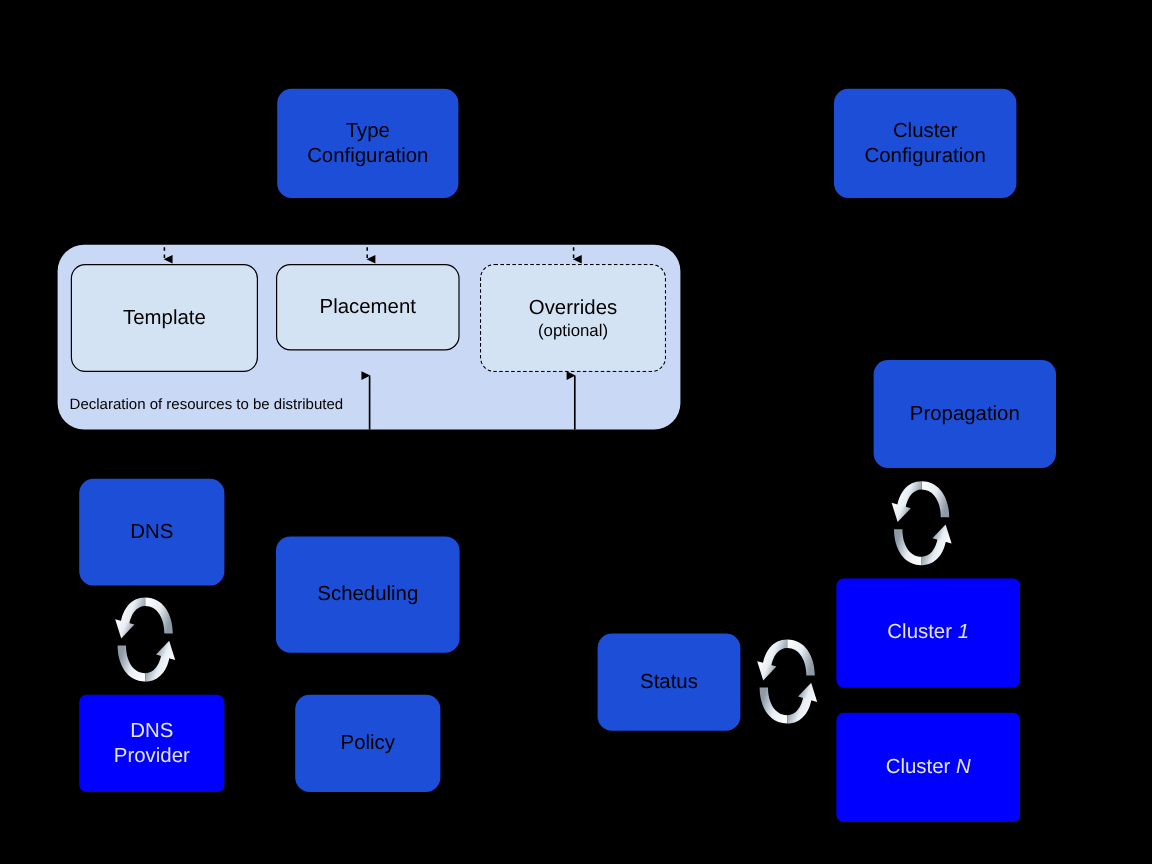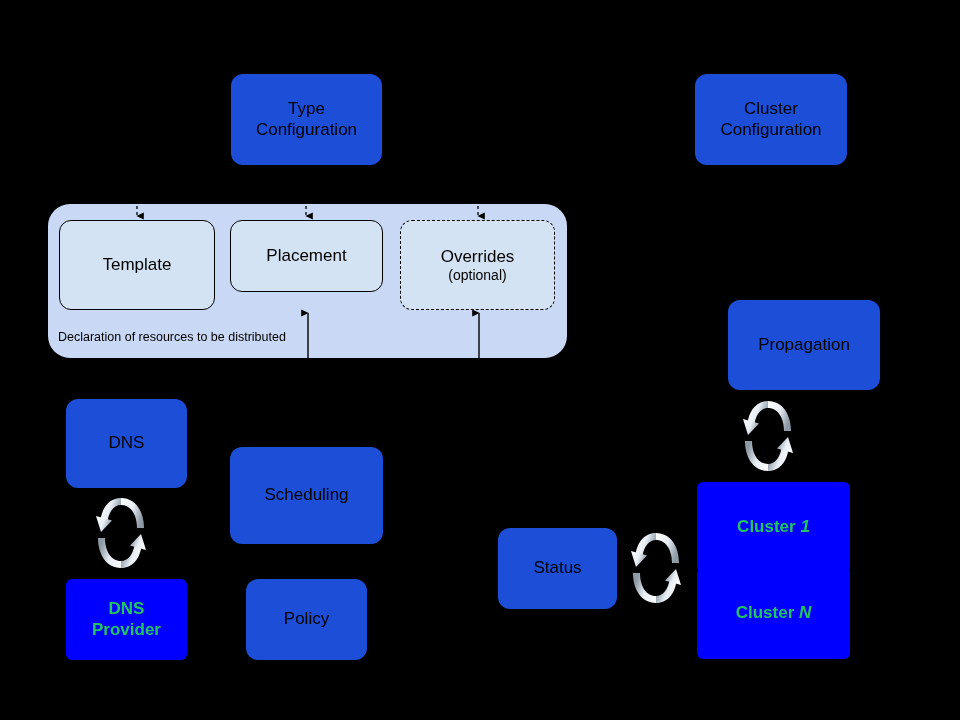--- a/index.html
+++ b/index.html
@@ -36,22 +36,22 @@
   .node.solid-border {
     border: 1.4px solid #000000;
     background: #d4e3f4;
   }
   .node.dashdot-border {
     border: 1.5px dashed #000000;
     background: #d4e3f4;
   }
   .node.cluster {
     background: #0000ff;
-    color: #22c55e;
-    font-weight: bold;
+    color: #e5e5e5;
+    font-weight: normal;
     border: none;
     border-radius: 6px;
   }
   .node .sub {
     display: block;
     font-size: 14px;
   }
   .node .ital { font-style: italic; }
 
   
@@ -174,21 +174,21 @@
   </div>
 
   <div class="node borderless" style="left:728px; top:300px; width:152px; height:90px;">
     <span>Propagation</span>
   </div>
 
   <div class="node cluster" style="left:697px; top:482px; width:153px; height:91px;">
     <span><span>Cluster </span><span class="ital">1</span></span>
   </div>
 
-  <div class="node cluster" style="left:697px; top:568px; width:153px; height:91px;text-align:center;">
+  <div class="node cluster" style="left:697px; top:594px; width:153px; height:91px;text-align:center;">
     <span><span>Cluster </span><span class="ital">N</span></span>
   </div>
 
   <div id="sync-layer">
       <div class="sync-icon" style="left: 92px; top: 495px;">
   <svg width="58" height="76" viewBox="0 0 58 76" xmlns="http://www.w3.org/2000/svg">
     <defs>
       <linearGradient id="gr-dns-sync-icon-a" x1="0" y1="0" x2="1" y2="0.4">
         <stop offset="0%" stop-color="#ffffff"></stop>
         <stop offset="55%" stop-color="#e8eef4"></stop>

